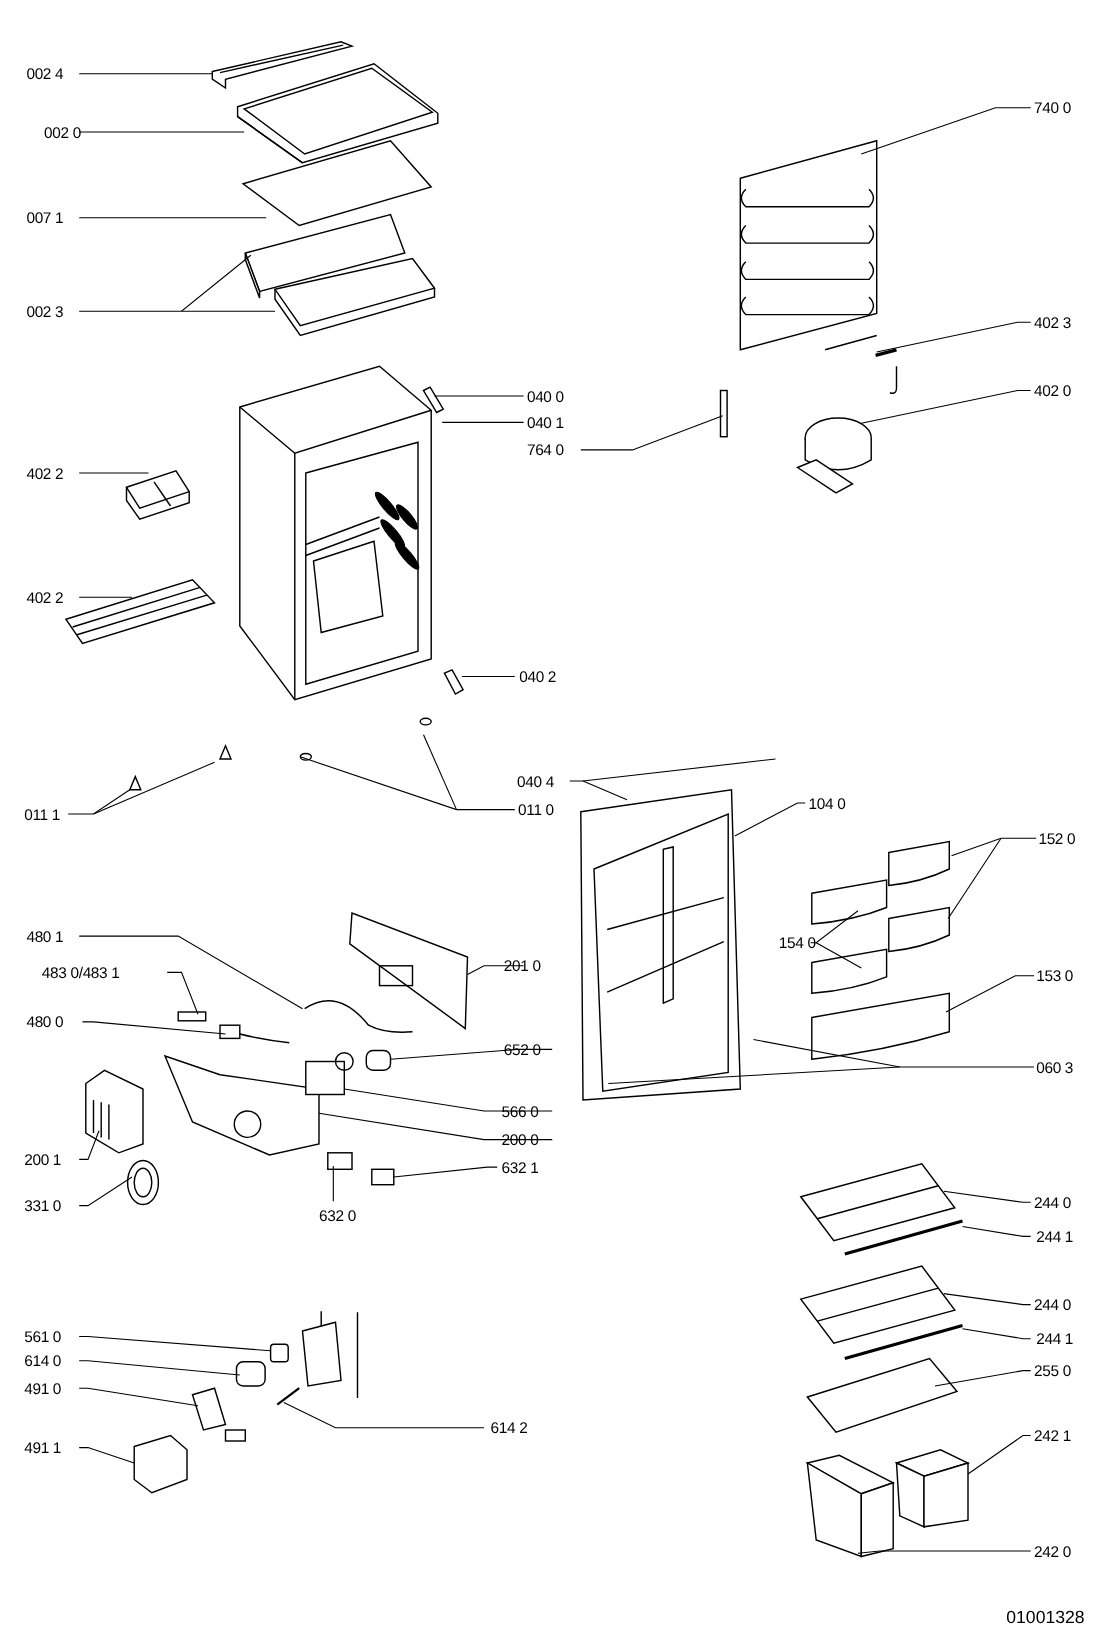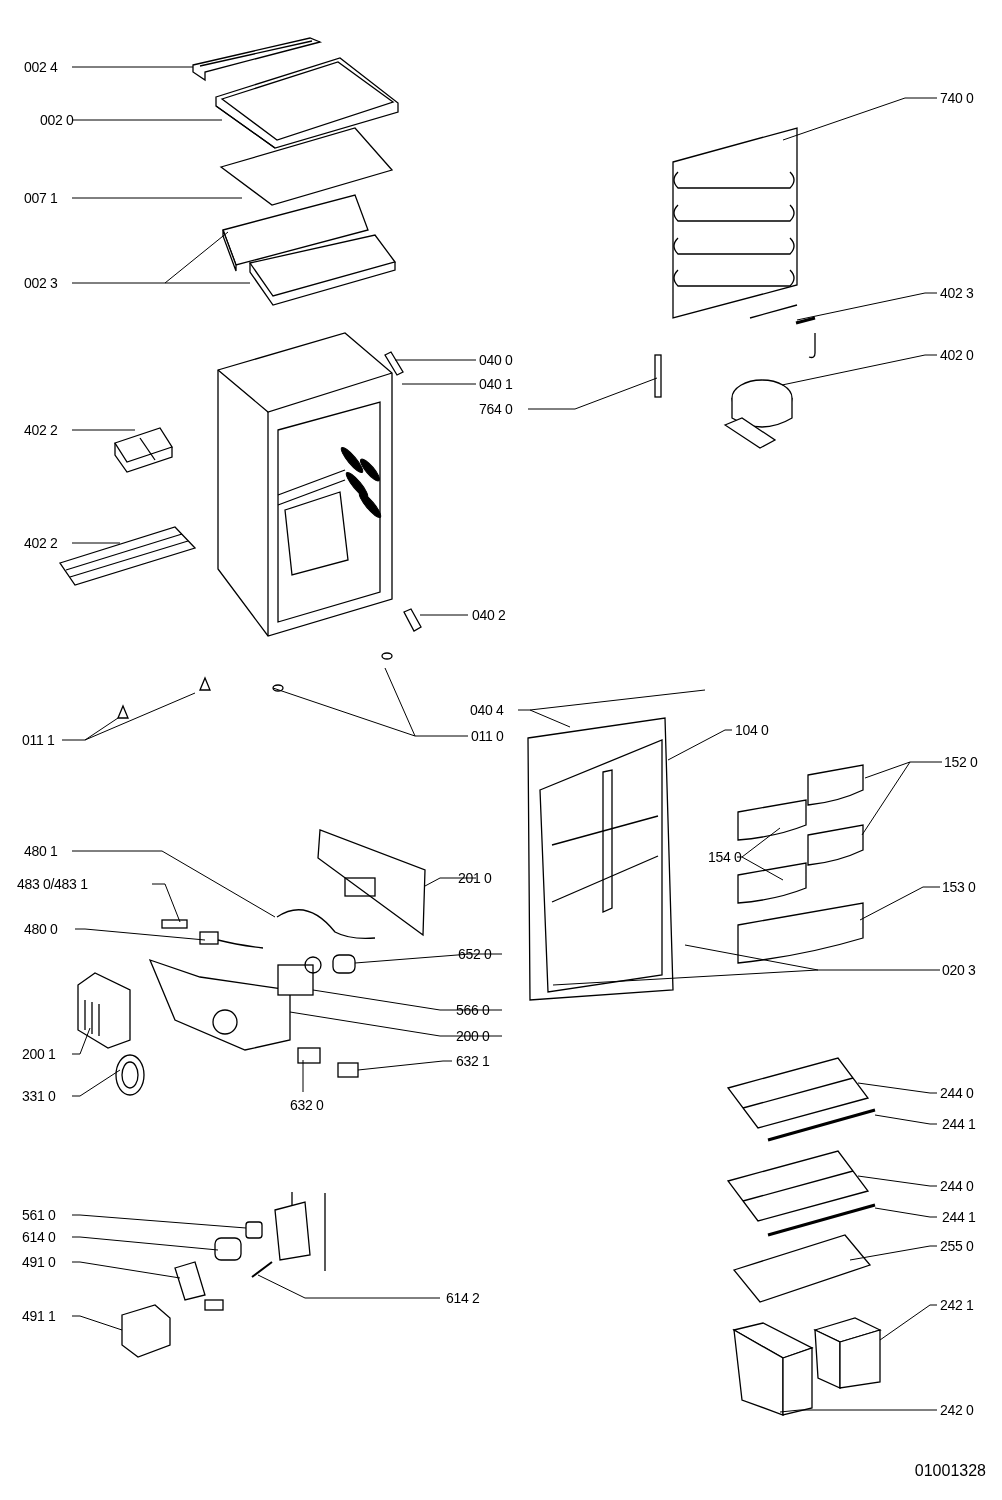--- a/index.html
+++ b/index.html
@@ -286,23 +286,23 @@
 <div class="lbl" style="left:22px;top:731px">011 1</div>
 <div class="lbl" style="left:471px;top:727px">011 0</div>
 <div class="lbl" style="left:470px;top:701px">040 4</div>
 <div class="lbl" style="left:940px;top:89px">740 0</div>
 <div class="lbl" style="left:940px;top:284px">402 3</div>
 <div class="lbl" style="left:940px;top:346px">402 0</div>
 <div class="lbl" style="left:735px;top:721px">104 0</div>
 <div class="lbl" style="left:944px;top:753px">152 0</div>
 <div class="lbl" style="left:708px;top:848px">154 0</div>
 <div class="lbl" style="left:942px;top:878px">153 0</div>
-<div class="lbl" style="left:942px;top:961px">020 3</div>
+<div class="lbl" style="left:942px;top:961px">060 3</div>
 <div class="lbl" style="left:24px;top:842px">480 1</div>
-<div class="lbl" style="left:17px;top:875px">483 0/483 1</div>
+<div class="lbl" style="left:38px;top:875px">483 0/483 1</div>
 <div class="lbl" style="left:24px;top:920px">480 0</div>
 <div class="lbl" style="left:458px;top:869px">201 0</div>
 <div class="lbl" style="left:458px;top:945px">652 0</div>
 <div class="lbl" style="left:456px;top:1001px">566 0</div>
 <div class="lbl" style="left:456px;top:1027px">200 0</div>
 <div class="lbl" style="left:22px;top:1045px">200 1</div>
 <div class="lbl" style="left:22px;top:1087px">331 0</div>
 <div class="lbl" style="left:456px;top:1052px">632 1</div>
 <div class="lbl" style="left:290px;top:1096px">632 0</div>
 <div class="lbl" style="left:940px;top:1084px">244 0</div>

